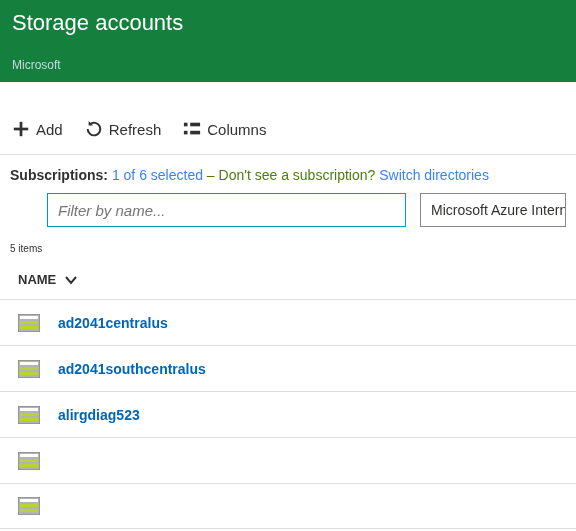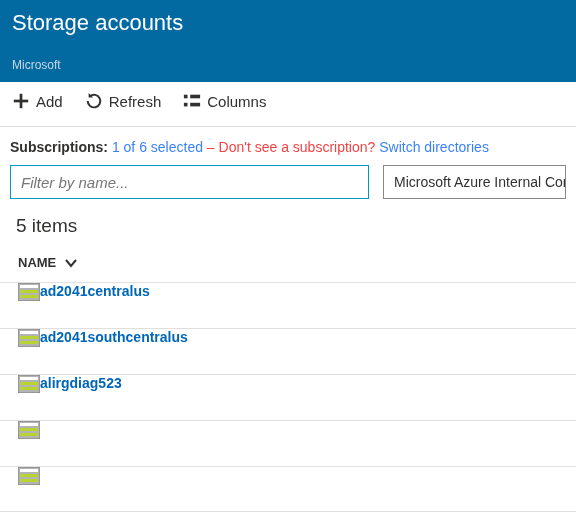--- a/index.html
+++ b/index.html
@@ -1,34 +1,34 @@
 <!DOCTYPE html>
 <html><head>
   <meta charset="utf-8">
   <style>
     * { box-sizing: border-box; margin: 0; padding: 0; }
     body { font-family: "Segoe UI", Arial, sans-serif; width: 576px; height: 531px; overflow: hidden; background: #fff; color: #323130; }
-    .header { background: #0369a1; color: #fff; padding: 10px 0 10px 12px; }
+    .header { background: #15803d; color: #fff; padding: 10px 0 10px 12px; }
     .header h1 { font-size: 22px; font-weight: 300; margin-bottom: 2px; }
     .header .sub { font-size: 12px; color: #c7d7e4; margin-top: 22px; }
     .toolbar { display: flex; gap: 22px; padding: 10px 12px 16px 12px; align-items: center; border-bottom: 1px solid #e1dfdd; }
-    .tool-btn { display: inline-flex; align-items: center; gap: 6px; font-size: 15px; cursor: pointer; color: #323130; border: none; background: none; }
+    .tool-btn { display: inline-flex; align-items: center; gap: 6px; font-size: 15px; cursor: pointer; color: #323130; border: none; background: none; margin-top: 28px; }
     .tool-btn svg { width: 18px; height: 18px; }
     .subbar { padding: 12px 12px 10px 10px; font-size: 14px; }
     .subbar .label { font-weight: 600; }
     .subbar .link { color: #3b82f6; cursor: pointer; }
-    .subbar .muted { color: #ef4444; }
-    .filters { display: flex; gap: 14px; padding: 0 10px 12px 10px; }
+    .subbar .muted { color: #4d7c0f; }
+    .filters { display: flex; gap: 14px; padding: 0 10px 12px 10px; margin-left: 37px; }
     .filter-input { flex: 0 0 359px; height: 34px; border: 1px solid #0099bc; padding: 0 10px; font-size: 15px; font-style: italic; color: #767676; outline: none; }
     .filter-input::placeholder { color: #767676; font-style: italic; }
     .sub-dd { flex: 1; min-width: 0; height: 34px; border: 1px solid #8a8886; padding: 0 10px; font-size: 14px; display: flex; align-items: center; white-space: nowrap; overflow: hidden; cursor: pointer; }
-    .count { padding: 4px 10px 10px 16px; font-size: 19px; color: #323130; }
+    .count { padding: 4px 10px 10px 10px; font-size: 10px; color: #323130; }
     .col-head { display: flex; align-items: center; gap: 8px; padding: 8px 18px 12px 18px; font-size: 13px; font-weight: 600; }
     .col-head svg { width: 14px; height: 14px; }
-    .row { display: flex; align-items: flex-start; height: 46px; padding: 0 18px; border-top: 1px solid #e1dfdd; cursor: pointer; }
+    .row { display: flex; align-items: center; gap: 18px; height: 46px; padding: 0 18px; border-top: 1px solid #e1dfdd; cursor: pointer; }
     .row:last-child { border-bottom: 1px solid #e1dfdd; }
     .row .name { color: #0066b8; font-size: 14px; font-weight: 600; }
     .storage-icon { width: 22px; height: 18px; flex: 0 0 22px; }
     .list { padding-bottom: 4px; }
   </style>
 </head>
 <body>
 
 <svg width="0" height="0" style="position:absolute">
   <defs>

